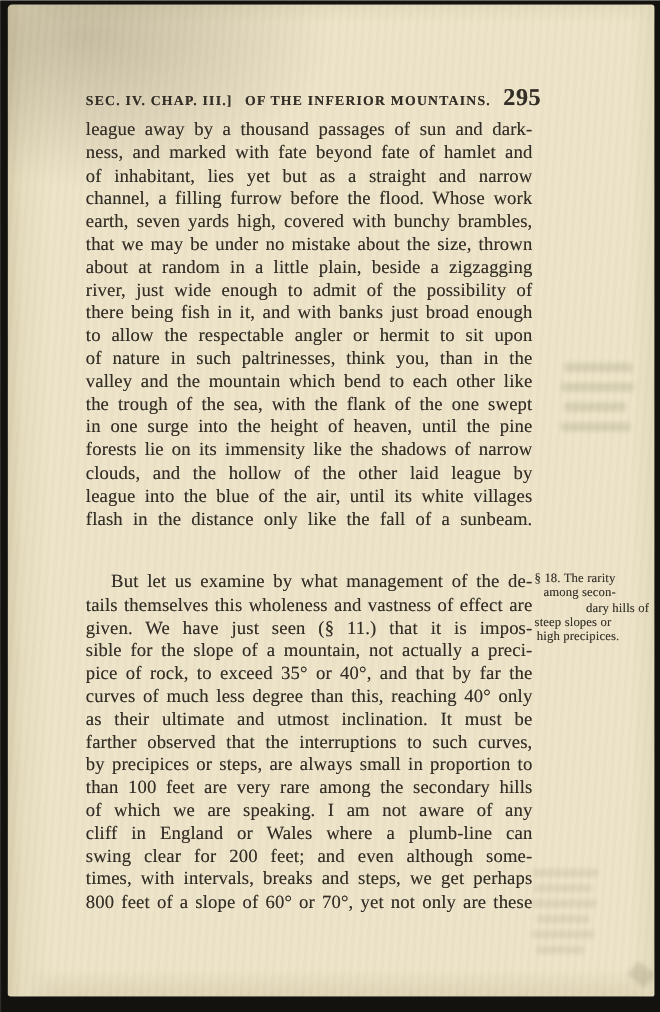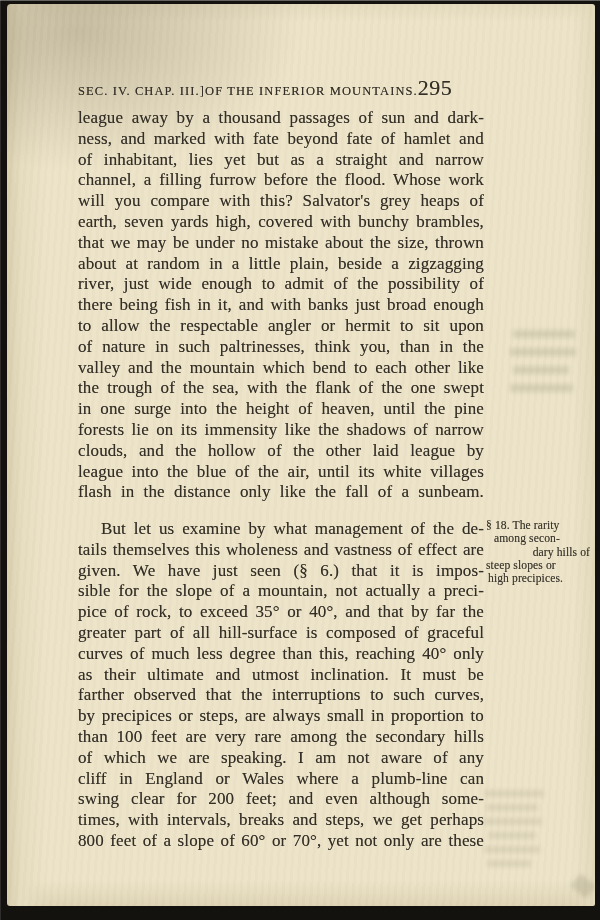--- a/index.html
+++ b/index.html
@@ -29,22 +29,23 @@
       linear-gradient(180deg, #e3d9bc 0px, rgba(236,227,200,0) 18px),
       var(--paper);
     border-radius:4px 3px 2px 3px;
   }
   .grain{
     position:absolute;inset:0;border-radius:inherit;pointer-events:none;
     background:repeating-linear-gradient(94deg, rgba(120,110,80,.025) 0 3px, rgba(255,255,245,.03) 3px 7px);
   }
   .header{
     position:absolute;left:71px;top:71px;width:414px;
-    display:flex;align-items:baseline;
+    display:flex;justify-content:space-between;align-items:baseline;
     color:var(--ink);
+    font-weight:bold;
   }
   .header .runhead{
     font-size:12.5px;letter-spacing:1.1px;white-space:nowrap;
     text-shadow:0 0 .5px rgba(51,46,38,.55);
   }
   .header .folio{
     font-size:22px;letter-spacing:.5px;
     text-shadow:0 0 .5px rgba(51,46,38,.55);
   }
   .column{
@@ -105,43 +106,41 @@
       <span class="runhead">OF THE INFERIOR MOUNTAINS.</span>
       <span class="folio">295</span>
     </div>
 
     <div class="column">
         <div class="para para0">
           <div class="line">league away by a thousand passages of sun and dark-</div>
           <div class="line">ness, and marked with fate beyond fate of hamlet and</div>
           <div class="line">of inhabitant, lies yet but as a straight and narrow</div>
           <div class="line">channel, a filling furrow before the flood.  Whose work</div>
-          <div class="line">will you compare with this?  Salvator's grey heaps of</div>
           <div class="line">earth, seven yards high, covered with bunchy brambles,</div>
           <div class="line">that we may be under no mistake about the size, thrown</div>
           <div class="line">about at random in a little plain, beside a zigzagging</div>
           <div class="line">river, just wide enough to admit of the possibility of</div>
           <div class="line">there being fish in it, and with banks just broad enough</div>
           <div class="line">to allow the respectable angler or hermit to sit upon</div>
           <div class="line">of nature in such paltrinesses, think you, than in the</div>
           <div class="line">valley and the mountain which bend to each other like</div>
           <div class="line">the trough of the sea, with the flank of the one swept</div>
           <div class="line">in one surge into the height of heaven, until the pine</div>
           <div class="line">forests lie on its immensity like the shadows of narrow</div>
           <div class="line">clouds, and the hollow of the other laid league by</div>
           <div class="line">league into the blue of the air, until its white villages</div>
           <div class="line">flash in the distance only like the fall of a sunbeam.</div>
         </div>
         <div class="para para1">
           <div class="line indent">But let us examine by what management of the de-</div>
           <div class="line">tails themselves this wholeness and vastness of effect are</div>
-          <div class="line">given.  We have just seen (§ 6.) that it is impos-</div>
+          <div class="line">given.  We have just seen (§ 11.) that it is impos-</div>
           <div class="line">sible for the slope of a mountain, not actually a preci-</div>
           <div class="line">pice of rock, to exceed 35° or 40°, and that by far the</div>
-          <div class="line">greater part of all hill-surface is composed of graceful</div>
           <div class="line">curves of much less degree than this, reaching 40° only</div>
           <div class="line">as their ultimate and utmost inclination.  It must be</div>
           <div class="line">farther observed that the interruptions to such curves,</div>
           <div class="line">by precipices or steps, are always small in proportion to</div>
           <div class="line">than 100 feet are very rare among the secondary hills</div>
           <div class="line">of which we are speaking.  I am not aware of any</div>
           <div class="line">cliff in England or Wales where a plumb-line can</div>
           <div class="line">swing clear for 200 feet; and even although some-</div>
           <div class="line">times, with intervals, breaks and steps, we get perhaps</div>
           <div class="line">800 feet of a slope of 60° or 70°, yet not only are these</div>

